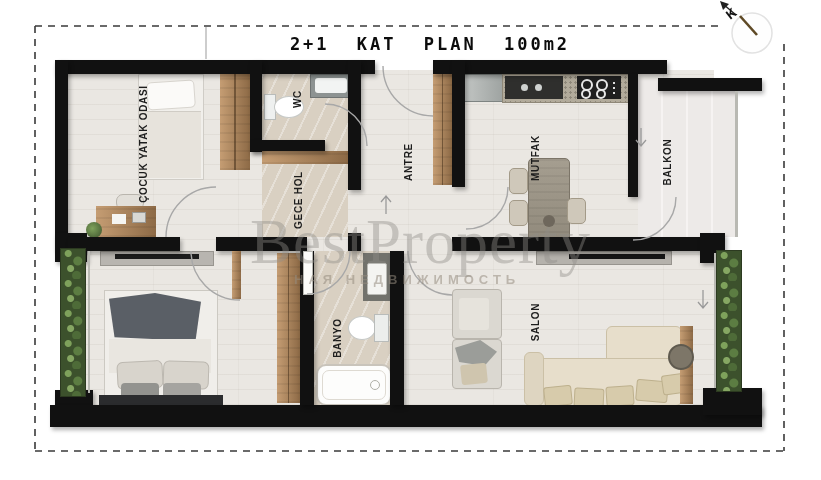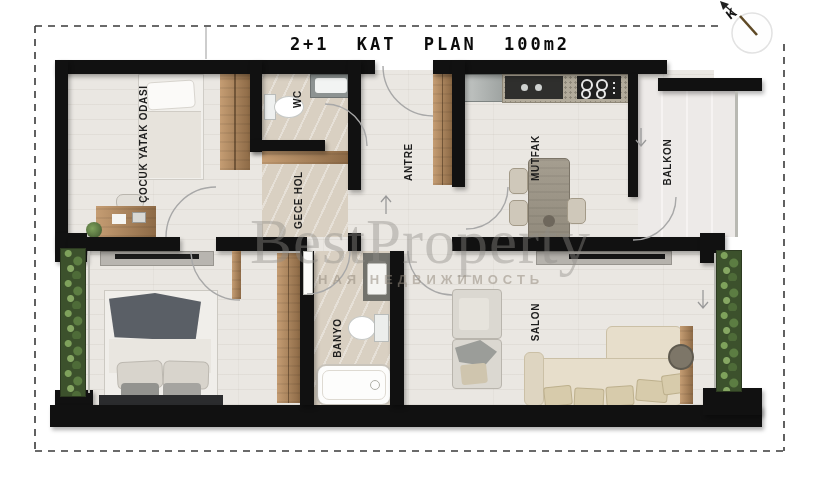--- a/index.html
+++ b/index.html
@@ -44,21 +44,21 @@
       background-size:5px 5px;background-color:#b2ab9b;border:1px solid #8f8878;}
 
   
   .vlabel{z-index:30;font-size:10px;font-weight:700;letter-spacing:.7px;color:#1d1d1d;
       white-space:nowrap;transform:translate(-50%,-50%) rotate(-90deg);}
   #title{z-index:60;left:0;top:34px;width:860px;text-align:center;
       font-family:"DejaVu Sans Mono",monospace;font-size:17px;font-weight:700;color:#0c0c0c;
       letter-spacing:3px;word-spacing:14px;}
   #watermark-brand{z-index:55;left:250px;top:206px;font-family:"Liberation Serif",serif;
       font-size:63px;color:rgba(142,140,137,.42);letter-spacing:1px;pointer-events:none;}
-  #watermark-sub{z-index:55;left:318px;top:272px;font-size:13px;font-weight:700;
+  #watermark-sub{z-index:55;left:294px;top:272px;font-size:13px;font-weight:700;
       letter-spacing:5px;color:rgba(150,140,128,.55);pointer-events:none;}
 
   svg.overlay{position:absolute;left:0;top:0;z-index:50;pointer-events:none;}
 </style>
 </head>
 <body>
 
 <div id="stage">
 
   <div class="abs floor-wood" style="left:68px;top:70px;width:646px;height:335px;"></div>

